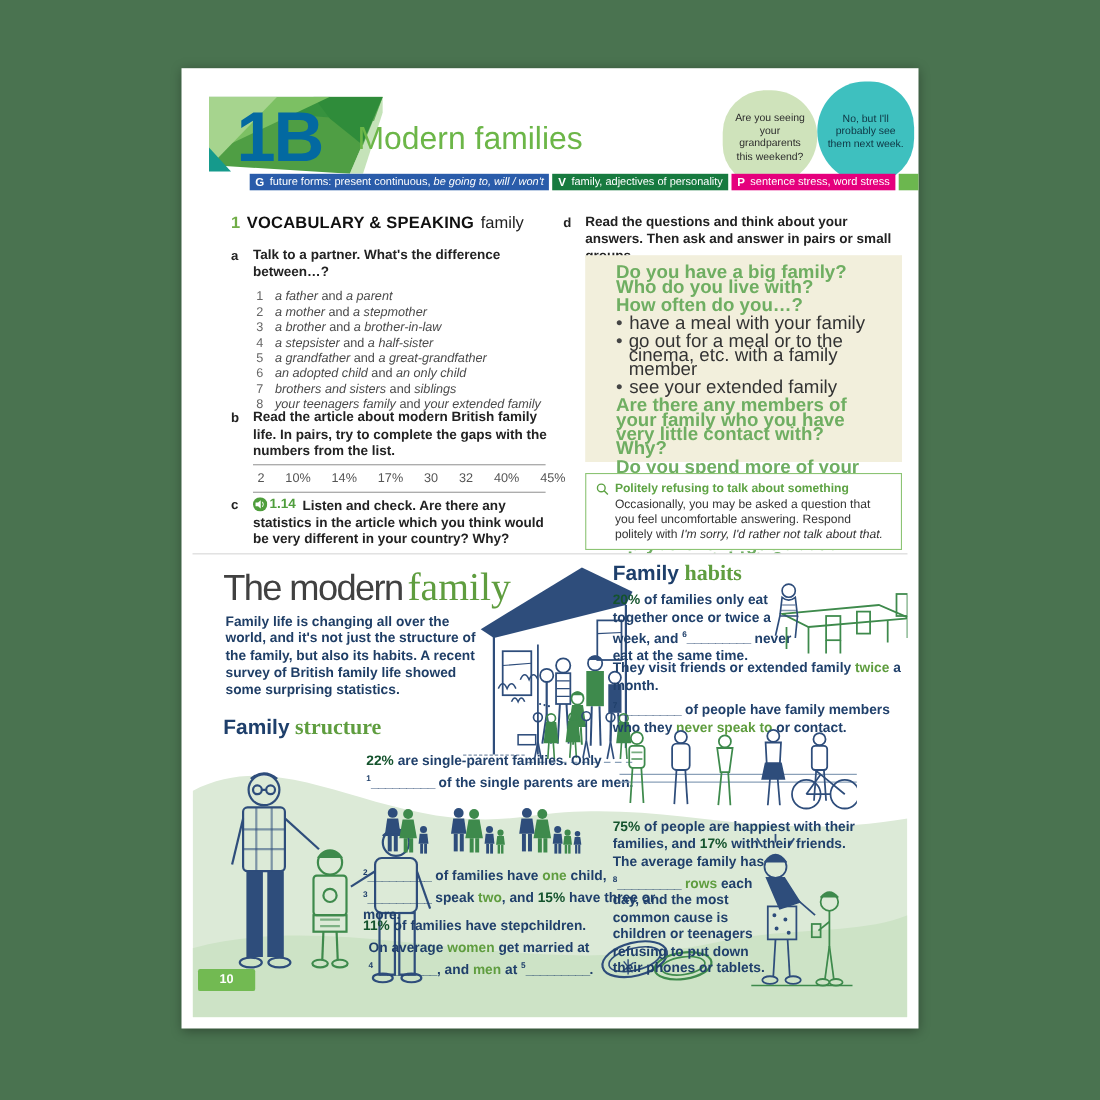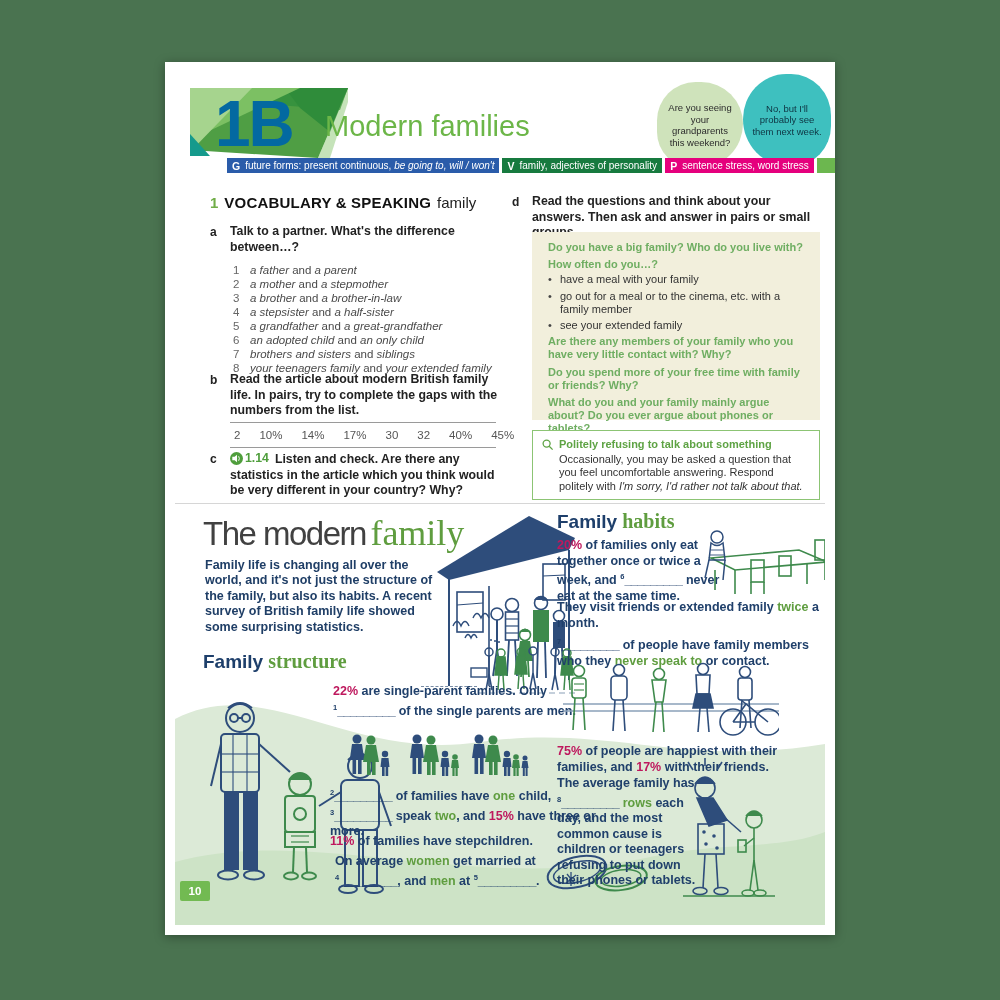--- a/index.html
+++ b/index.html
@@ -30,42 +30,42 @@
   .sec-head{font-weight:bold;font-size:15px;color:#111;margin-left:6px;letter-spacing:.2px;}
   .sec-topic{font-size:15px;color:#222;margin-left:6px;font-weight:normal;}
   .item-row{display:flex;font-size:11.5px;color:#4a4a4a;line-height:14px;}
   .item-row .n{width:17px;color:#666;}
   .i{font-style:italic;}
   .numbers{border-top:1px solid #9a9a9a;border-bottom:1px solid #9a9a9a;display:flex;align-items:center;font-size:11.5px;color:#555;}
   .numbers span{margin-right:19px;}
   .audio{display:inline-flex;align-items:center;color:#4f9e3c;font-weight:bold;font-size:12.3px;margin-right:6px;vertical-align:-2px;}
   .audio svg{margin-right:2px;}
 
-  .qbox{background:#f2efdc;padding:9px 16px;box-sizing:border-box;font-size:11px;line-height:13.2px;}
+  .qbox{background:#f2efdc;padding:9px 28px;box-sizing:border-box;font-size:17px;line-height:13.2px;}
   .qline{color:#6fae62;font-weight:bold;margin:0 0 4px 0;}
   .qbullet{display:flex;color:#333;margin:0 0 3px 0;}
   .qbullet .dot{width:12px;color:#444;}
   .tipbox{background:#fff;border:1.4px solid #8cc474;border-radius:0;padding:7px 9px;box-sizing:border-box;font-size:11px;line-height:13.5px;color:#333;}
   .tiptitle{color:#5ea344;font-weight:bold;display:flex;align-items:center;}
   .tiptitle svg{margin-right:5px;flex:none;}
   .tipbody{margin-top:1px;padding-left:17px;}
 
   
   .article{left:10px;top:441px;width:650px;height:421px;background:#fff;border-top:1px solid #d6d6d6;overflow:hidden;}
   .art-title-main{font-size:33px;color:#414141;letter-spacing:-1.5px;}
   .art-title-accent{font-family:"Liberation Serif",serif;font-size:36px;color:#5f9d3f;letter-spacing:0;}
   .intro{font-size:12.5px;line-height:15.4px;font-weight:bold;color:#1f3e66;}
   .h-main{font-size:19px;font-weight:bold;color:#1e3f6b;}
   .h-accent{font-family:"Liberation Serif",serif;font-size:20px;color:#5f9d3f;font-weight:bold;margin-left:5px;}
   .atext{font-size:12.5px;line-height:15.5px;color:#20406b;font-weight:bold;}
-  .g{color:#be185d;}
+  .g{color:#14532d;}
   .gw{color:#5f9d3f;}
   .sup{font-size:7.5px;vertical-align:super;}
   .gap{letter-spacing:-.5px;color:#20406b;opacity:.85;}
-  .pagenum{background:#72ba52;color:#fff;font-size:11.5px;font-weight:bold;width:30px;height:20px;display:flex;align-items:center;justify-content:center;border-radius:2px;}
+  .pagenum{background:#72ba52;color:#fff;font-size:11.5px;font-weight:bold;width:52px;height:20px;display:flex;align-items:center;justify-content:center;border-radius:2px;}
   .dash{border-top:1.5px dashed #20406b;opacity:.6;}
 </style>
 </head>
 <body>
 
 <div class="page">
 
   <svg class="abs fan" viewBox="0 0 158 70">
     <polygon points="0,0 158,0 128,70 0,62" fill="#4f9e44"></polygon>
     <polygon points="0,0 158,0 150,22 0,10" fill="#37923e"></polygon>

